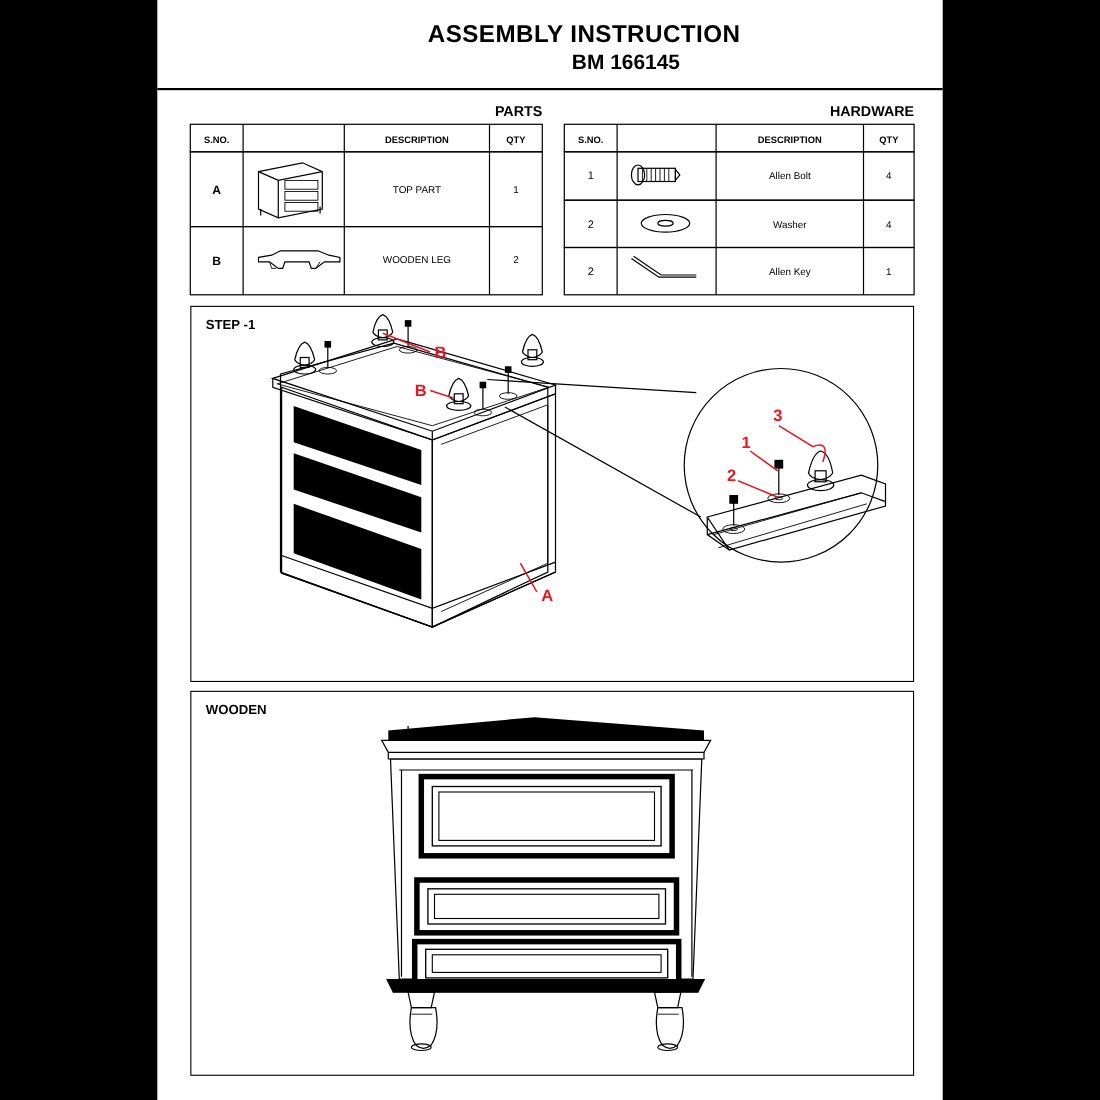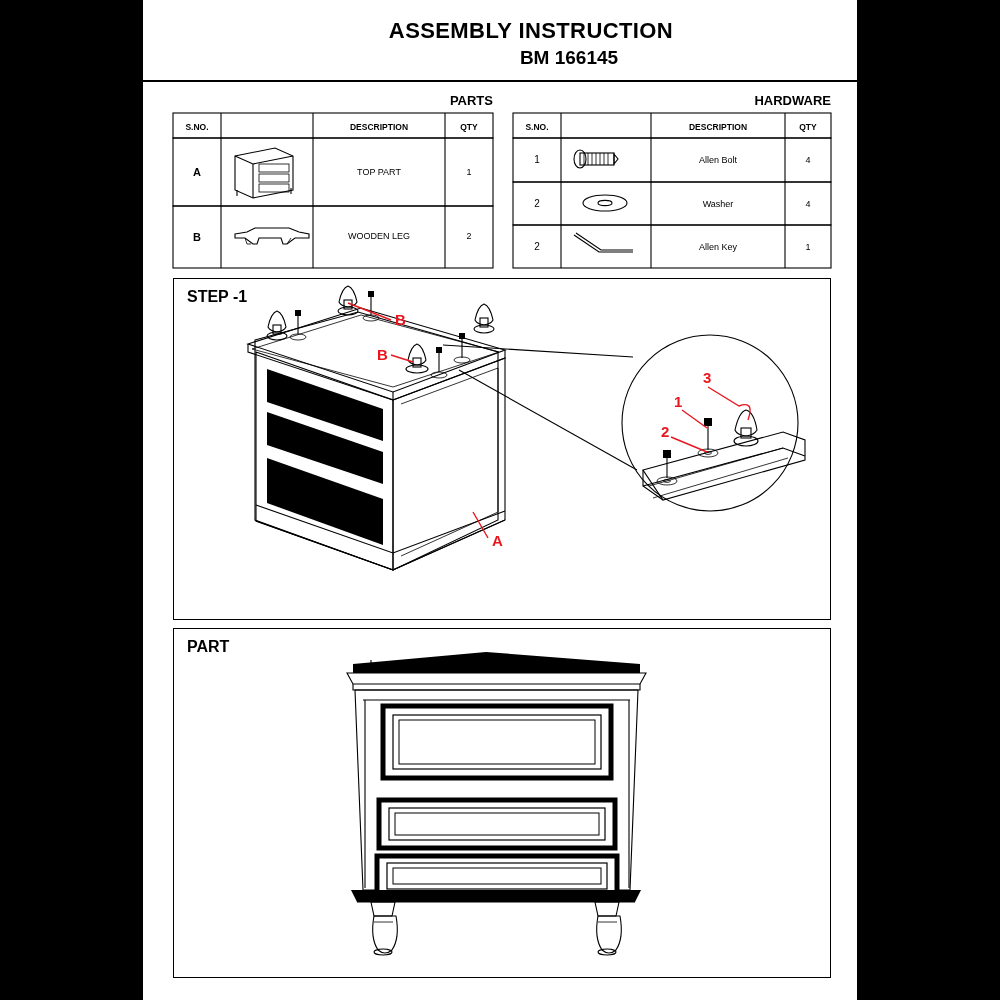--- a/index.html
+++ b/index.html
@@ -7,21 +7,21 @@
   #page{position:absolute;left:143px;top:0;width:714px;height:1000px;background:#fff;}
   .title{position:absolute;left:0;top:18px;width:714px;text-align:center;font-size:22px;font-weight:bold;letter-spacing:.4px;color:#000;margin-left:31px;}
   .subtitle{position:absolute;left:0;top:47px;width:852px;text-align:center;font-size:19px;font-weight:bold;color:#000;}
   .hrule{position:absolute;left:0;top:80px;width:714px;height:2px;background:#000;}
 
   
   .tbl-head{position:absolute;font-size:13px;font-weight:bold;text-align:right;color:#000;}
 
   
   .box{position:absolute;border:1.6px solid #000;box-sizing:border-box;}
-  .box-label{position:absolute;font-size:16px;font-weight:bold;color:#000;}
+  .box-label{position:absolute;font-size:12px;font-weight:bold;color:#000;}
 
   .red{fill:none;stroke:#e8171f;stroke-width:1.4;}
   .redtxt{font-family:"Liberation Sans",sans-serif;font-size:15px;font-weight:bold;fill:#e8171f;}
   .k{fill:none;stroke:#000;stroke-width:1.1;}
   .kf{fill:#000;stroke:none;}
   .kthin{fill:none;stroke:#000;stroke-width:0.8;}
   svg{position:absolute;left:0;top:0;overflow:visible;}
 </style>
 </head>
 <body>
@@ -33,21 +33,21 @@
   <div class="hrule"></div>
 
   <div class="tbl-head" style="left:30px;top:93px;width:320px;">PARTS</div>
 
   <div class="tbl-head" style="left:370px;top:93px;width:318px;">HARDWARE</div>
 
   <div class="box" style="left:30px;top:278px;width:658px;height:342px;"></div>
   <div class="box-label" style="left:44px;top:288px;">STEP -1</div>
 
   <div class="box" style="left:30px;top:628px;width:658px;height:350px;"></div>
-  <div class="box-label" style="left:44px;top:638px;">PART</div>
+  <div class="box-label" style="left:44px;top:638px;">WOODEN</div>
 
   <svg width="714" height="1000" viewBox="0 0 714 1000">
 
     <g>
       <rect class="k" x="30" y="113" width="320" height="25"></rect>
       <rect class="k" x="30" y="138" width="320" height="68"></rect>
       <rect class="k" x="30" y="206" width="320" height="62"></rect>
       <line class="k" x1="78" y1="113" x2="78" y2="268"></line>
       <line class="k" x1="170" y1="113" x2="170" y2="268"></line>
       <line class="k" x1="302" y1="113" x2="302" y2="268"></line>

